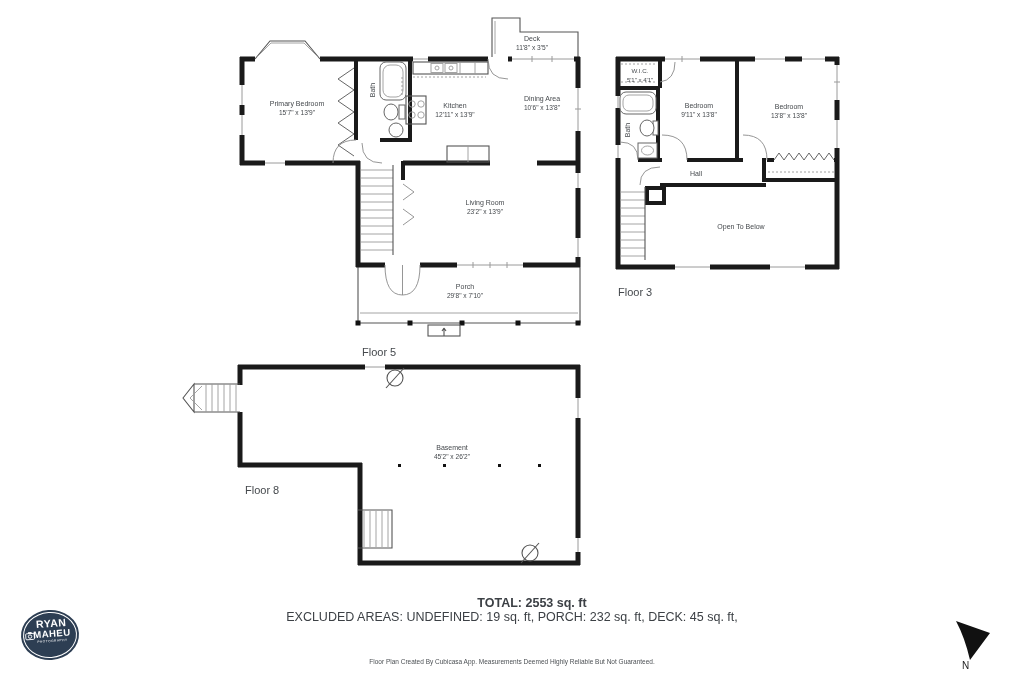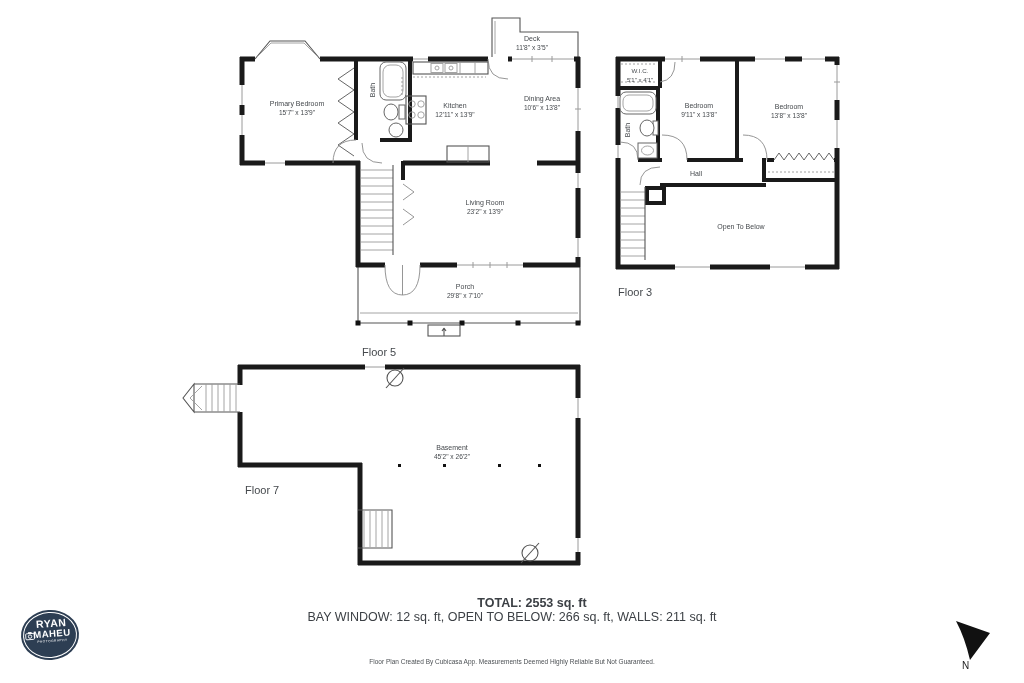--- a/index.html
+++ b/index.html
@@ -331,25 +331,25 @@
       <rect class="post" x="263" y="104" width="3" height="3"></rect>
       <rect class="post" x="318" y="104" width="3" height="3"></rect>
       <rect class="post" x="358" y="104" width="3" height="3"></rect>
     </g>
   </svg>
 
   <div class="rlabel" style="left:452px;top:452px">
     <div class="rname">Basement</div>
     <div class="rdims">45'2" x 26'2"</div>
   </div>
-  <div class="floortag" style="left:245px;top:484px">Floor 7</div>
+  <div class="floortag" style="left:245px;top:484px">Floor 8</div>
 
   <div class="summary sum-total">TOTAL: 2553 sq. ft</div>
   <div class="summary sum-lines">
-    <div>BAY WINDOW: 12 sq. ft, OPEN TO BELOW: 266 sq. ft, WALLS: 211 sq. ft</div>
+    <div>EXCLUDED AREAS: UNDEFINED: 19 sq. ft, PORCH: 232 sq. ft, DECK: 45 sq. ft,</div>
   </div>
   <div class="summary sum-disclaimer">Floor Plan Created By Cubicasa App. Measurements Deemed Highly Reliable But Not Guaranteed.</div>
 
   <div class="logo">
     <svg class="cam" width="10" height="9" viewBox="0 0 10 9">
       <rect x="0.7" y="2.2" width="8.6" height="6" rx="1" fill="none" stroke="#fff" stroke-width="0.9"></rect>
       <rect x="3.2" y="0.6" width="3.6" height="1.8" fill="#fff"></rect>
       <circle cx="5" cy="5.2" r="1.7" fill="none" stroke="#fff" stroke-width="0.9"></circle>
     </svg>
     <div class="logo-text">

